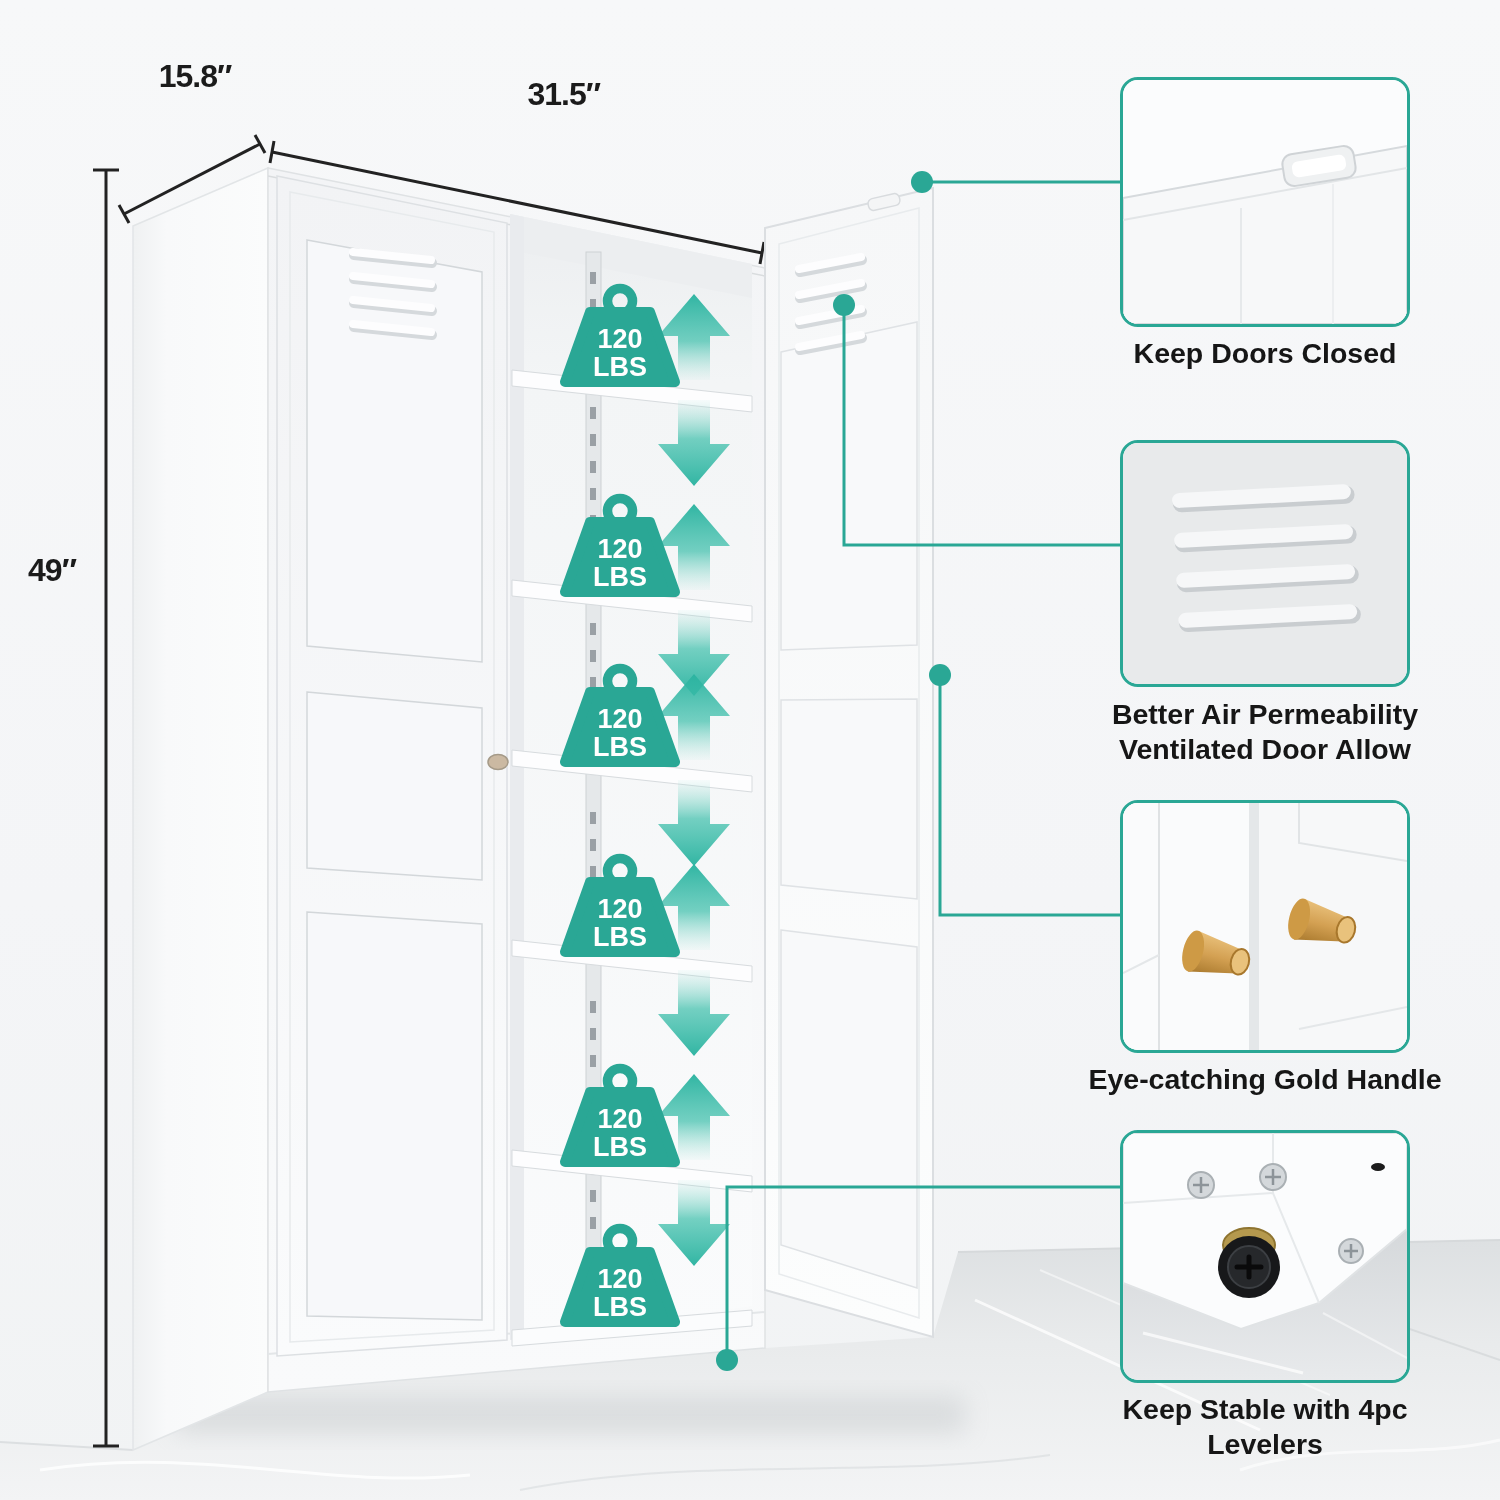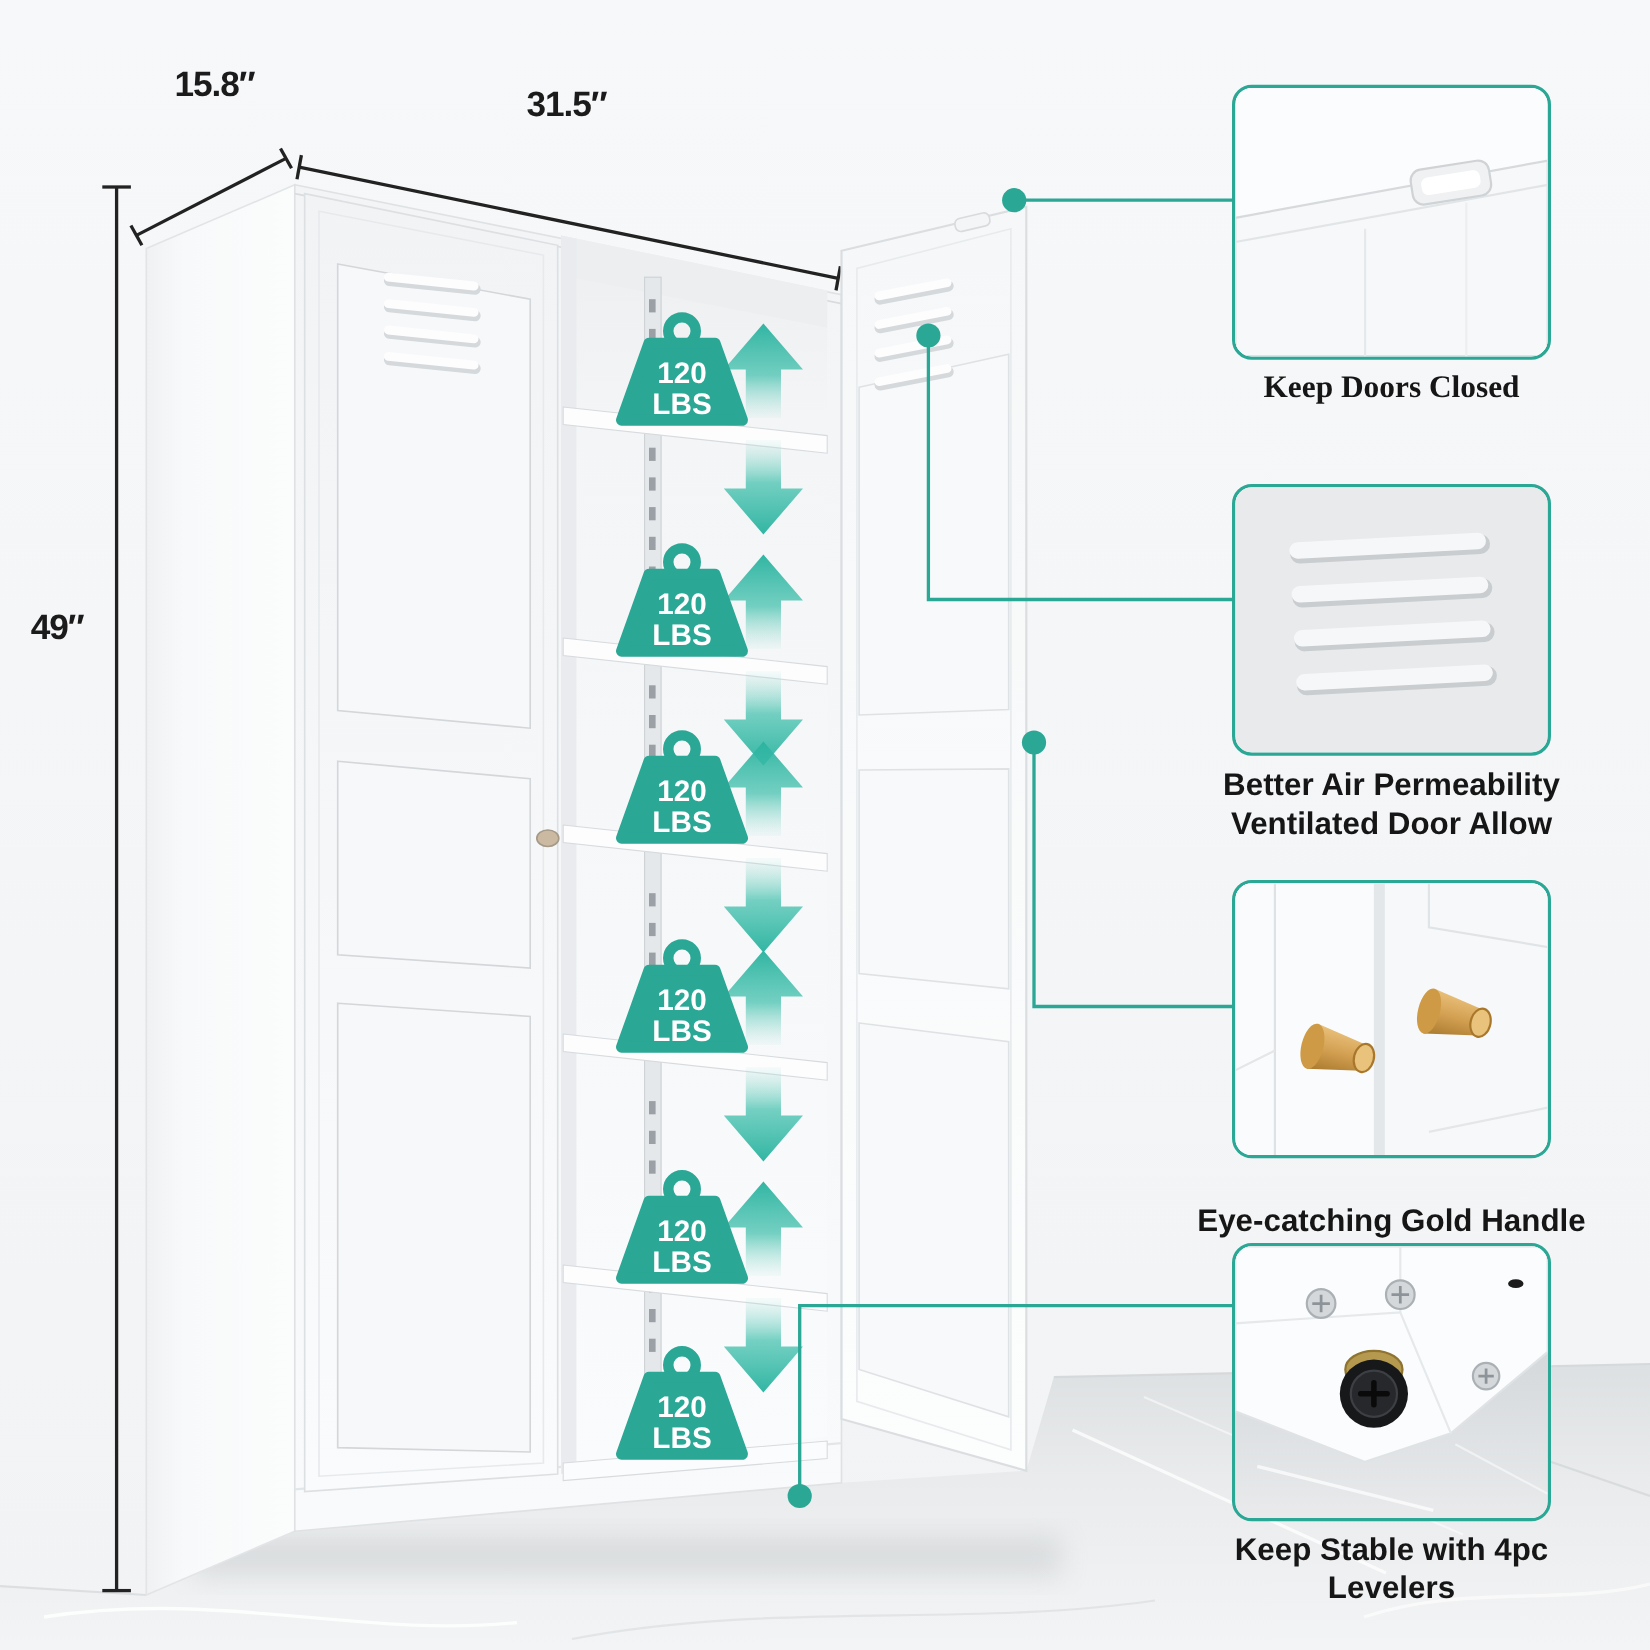--- a/index.html
+++ b/index.html
@@ -277,37 +277,37 @@
       <path class="acc-stroke" d="M844,305 L844,545 L1120,545"></path>
       <circle class="acc-fill" cx="844" cy="305" r="11" stroke="none"></circle>
       <path class="acc-stroke" d="M940,675 L940,915 L1120,915"></path>
       <circle class="acc-fill" cx="940" cy="675" r="11" stroke="none"></circle>
       <path class="acc-stroke" d="M727,1360 L727,1187 L1120,1187"></path>
       <circle class="acc-fill" cx="727" cy="1360" r="11" stroke="none"></circle>
     </g>
   </svg>
 
   <div class="dim-label" style="left:110px;top:58px;width:170px;">15.8″</div>
-  <div class="dim-label" style="left:430px;top:76px;width:170px;">31.5″</div>
+  <div class="dim-label" style="left:430px;top:76px;width:170px;text-align:right;">31.5″</div>
   <div class="dim-label" style="left:4px;top:552px;width:96px;">49″</div>
 
   <div class="callout-box" style="top:77px;height:250px;">
     <svg width="284" height="244" viewBox="0 0 284 244">
       <rect width="284" height="244" fill="#fbfcfd"></rect>
       <path d="M0,118 L284,66 L284,244 L0,244 Z" fill="#f7f8f9" stroke="#d6dadd" stroke-width="2"></path>
       <path d="M0,140 L284,88" stroke="#e2e5e7" stroke-width="2" fill="none"></path>
       <path d="M118,128 L118,244" stroke="#e6e9eb" stroke-width="2"></path>
       <path d="M210,104 L210,244" stroke="#eceef0" stroke-width="2"></path>
       <g transform="rotate(-9 196 86)">
         <rect x="160" y="70" width="72" height="32" rx="10" fill="#eff1f2" stroke="#cfd3d6" stroke-width="2"></rect>
         <rect x="169" y="78" width="54" height="16" rx="6" fill="#ffffff"></rect>
       </g>
     </svg>
   </div>
-  <div class="callout-caption" style="top:336px;font-family:Liberation Serif, serif;">
+  <div class="callout-caption" style="top:336px;">
     <span style="display:block">Keep Doors Closed</span>
   </div>
 
   <div class="callout-box" style="top:440px;height:247px;">
     <svg width="284" height="241" viewBox="0 0 284 241">
       <rect width="284" height="241" fill="#e8eaeb"></rect>
       <g transform="rotate(-3 142 120)" stroke-linecap="round" fill="none">
         <path d="M62,56 L226,56" stroke="#c9cdd0" stroke-width="18"></path>
           <path d="M60,53 L224,53" stroke="#f6f7f8" stroke-width="15"></path>
         <path d="M62,96 L226,96" stroke="#c9cdd0" stroke-width="18"></path>
@@ -351,21 +351,21 @@
             <stop offset="1" stop-color="#aa7a2e"></stop>
         </linearGradient>
         <linearGradient id="knobGold2" x1="0" y1="0" x2="0" y2="1">
           <stop offset="0" stop-color="#e9c07a"></stop>
             <stop offset="0.5" stop-color="#d3a052"></stop>
             <stop offset="1" stop-color="#aa7a2e"></stop>
         </linearGradient>
       </defs>
     </svg>
   </div>
-  <div class="callout-caption" style="top:1093px;">
+  <div class="callout-caption" style="top:1062px;">
     <span style="display:block">Eye-catching Gold Handle</span>
     <span style="display:block"></span>
   </div>
 
   <div class="callout-box" style="top:1130px;height:253px;">
     <svg width="284" height="247" viewBox="0 0 284 247">
       <defs>
         <linearGradient id="boxFloor" x1="0" y1="0" x2="0" y2="1">
           <stop offset="0" stop-color="#c9cdd0"></stop>
             <stop offset="1" stop-color="#e8eaec"></stop>

